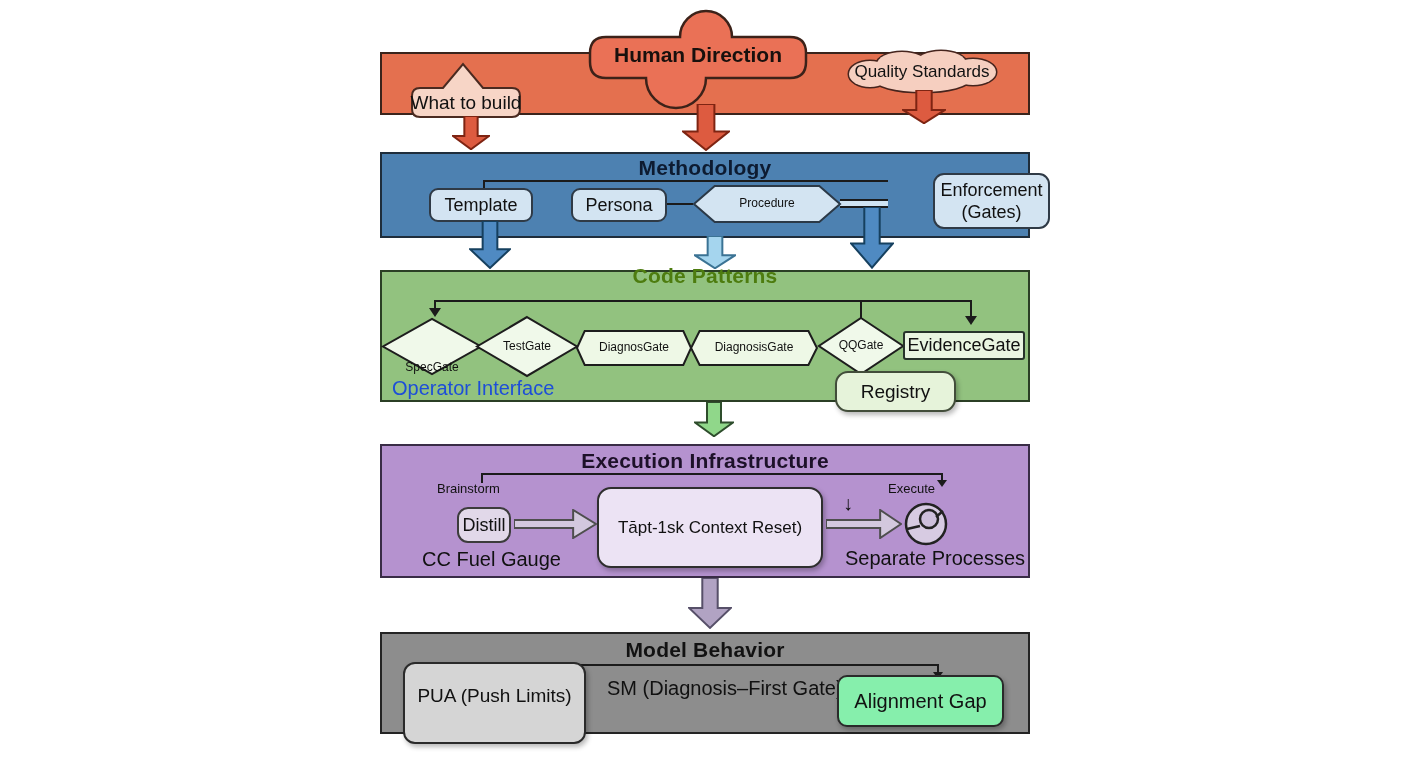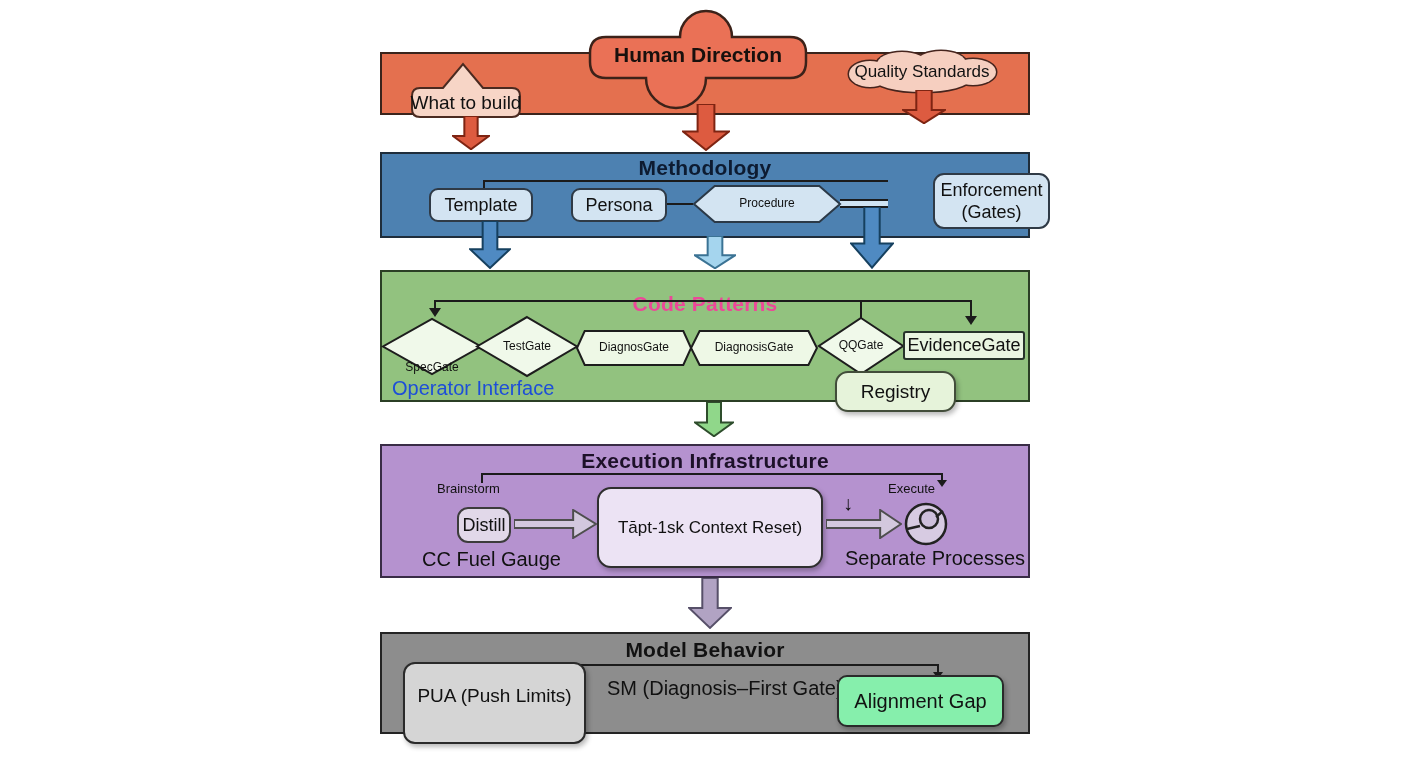--- a/index.html
+++ b/index.html
@@ -6,21 +6,21 @@
   body{font-family:"Liberation Sans",sans-serif;color:#111;}
   .canvas{position:relative;width:1408px;height:768px;background:#ffffff;overflow:hidden;margin:0 auto;}
   .band{position:absolute;left:380px;width:650px;box-sizing:border-box;border:2px solid #2b2b2b;}
   #band-human{top:52px;height:63px;background:#e4704f;border-color:#3a241c;}
   #band-blue{top:152px;height:86px;background:#4d81b1;border-color:#1f2d3b;}
   #band-green{top:270px;height:132px;background:#92c27f;border-color:#2b3f25;}
   #band-purple{top:444px;height:134px;background:#b592cf;border-color:#392c46;}
   #band-gray{top:632px;height:102px;background:#8d8d8d;border-color:#242424;}
   .btitle{position:absolute;left:380px;width:650px;text-align:center;font-weight:bold;font-size:21px;letter-spacing:.2px;}
   #t-blue{top:156px;color:#0d1b31;}
-  #t-green{top:292px;color:#ec4899;}
+  #t-green{top:264px;color:#4d7c0f;}
   #t-purple{top:449px;color:#1d1129;}
   #t-gray{top:638px;color:#121212;text-align:center;}
   .shape{position:absolute;display:flex;align-items:center;justify-content:center;text-align:center;}
   .shape>svg{position:absolute;left:0;top:0;width:100%;height:100%;overflow:visible;}
   .lbl{position:relative;z-index:2;font-size:12px;line-height:1.15;}
   .box{position:absolute;display:flex;align-items:center;justify-content:center;text-align:center;box-sizing:border-box;background:#d3e4f2;border:2px solid #2f3a46;border-radius:9px;font-size:18px;line-height:1.25;z-index:3;}
   .soft{box-shadow:2px 3px 5px rgba(0,0,0,.28);}
   .hline,.vline{position:absolute;background:#1b1b1b;z-index:2;}
   .tri{position:absolute;width:0;height:0;border-left:6px solid transparent;border-right:6px solid transparent;border-top:9px solid #1b1b1b;z-index:2;}
   .tri.small{border-left-width:5px;border-right-width:5px;border-top-width:7px;}

